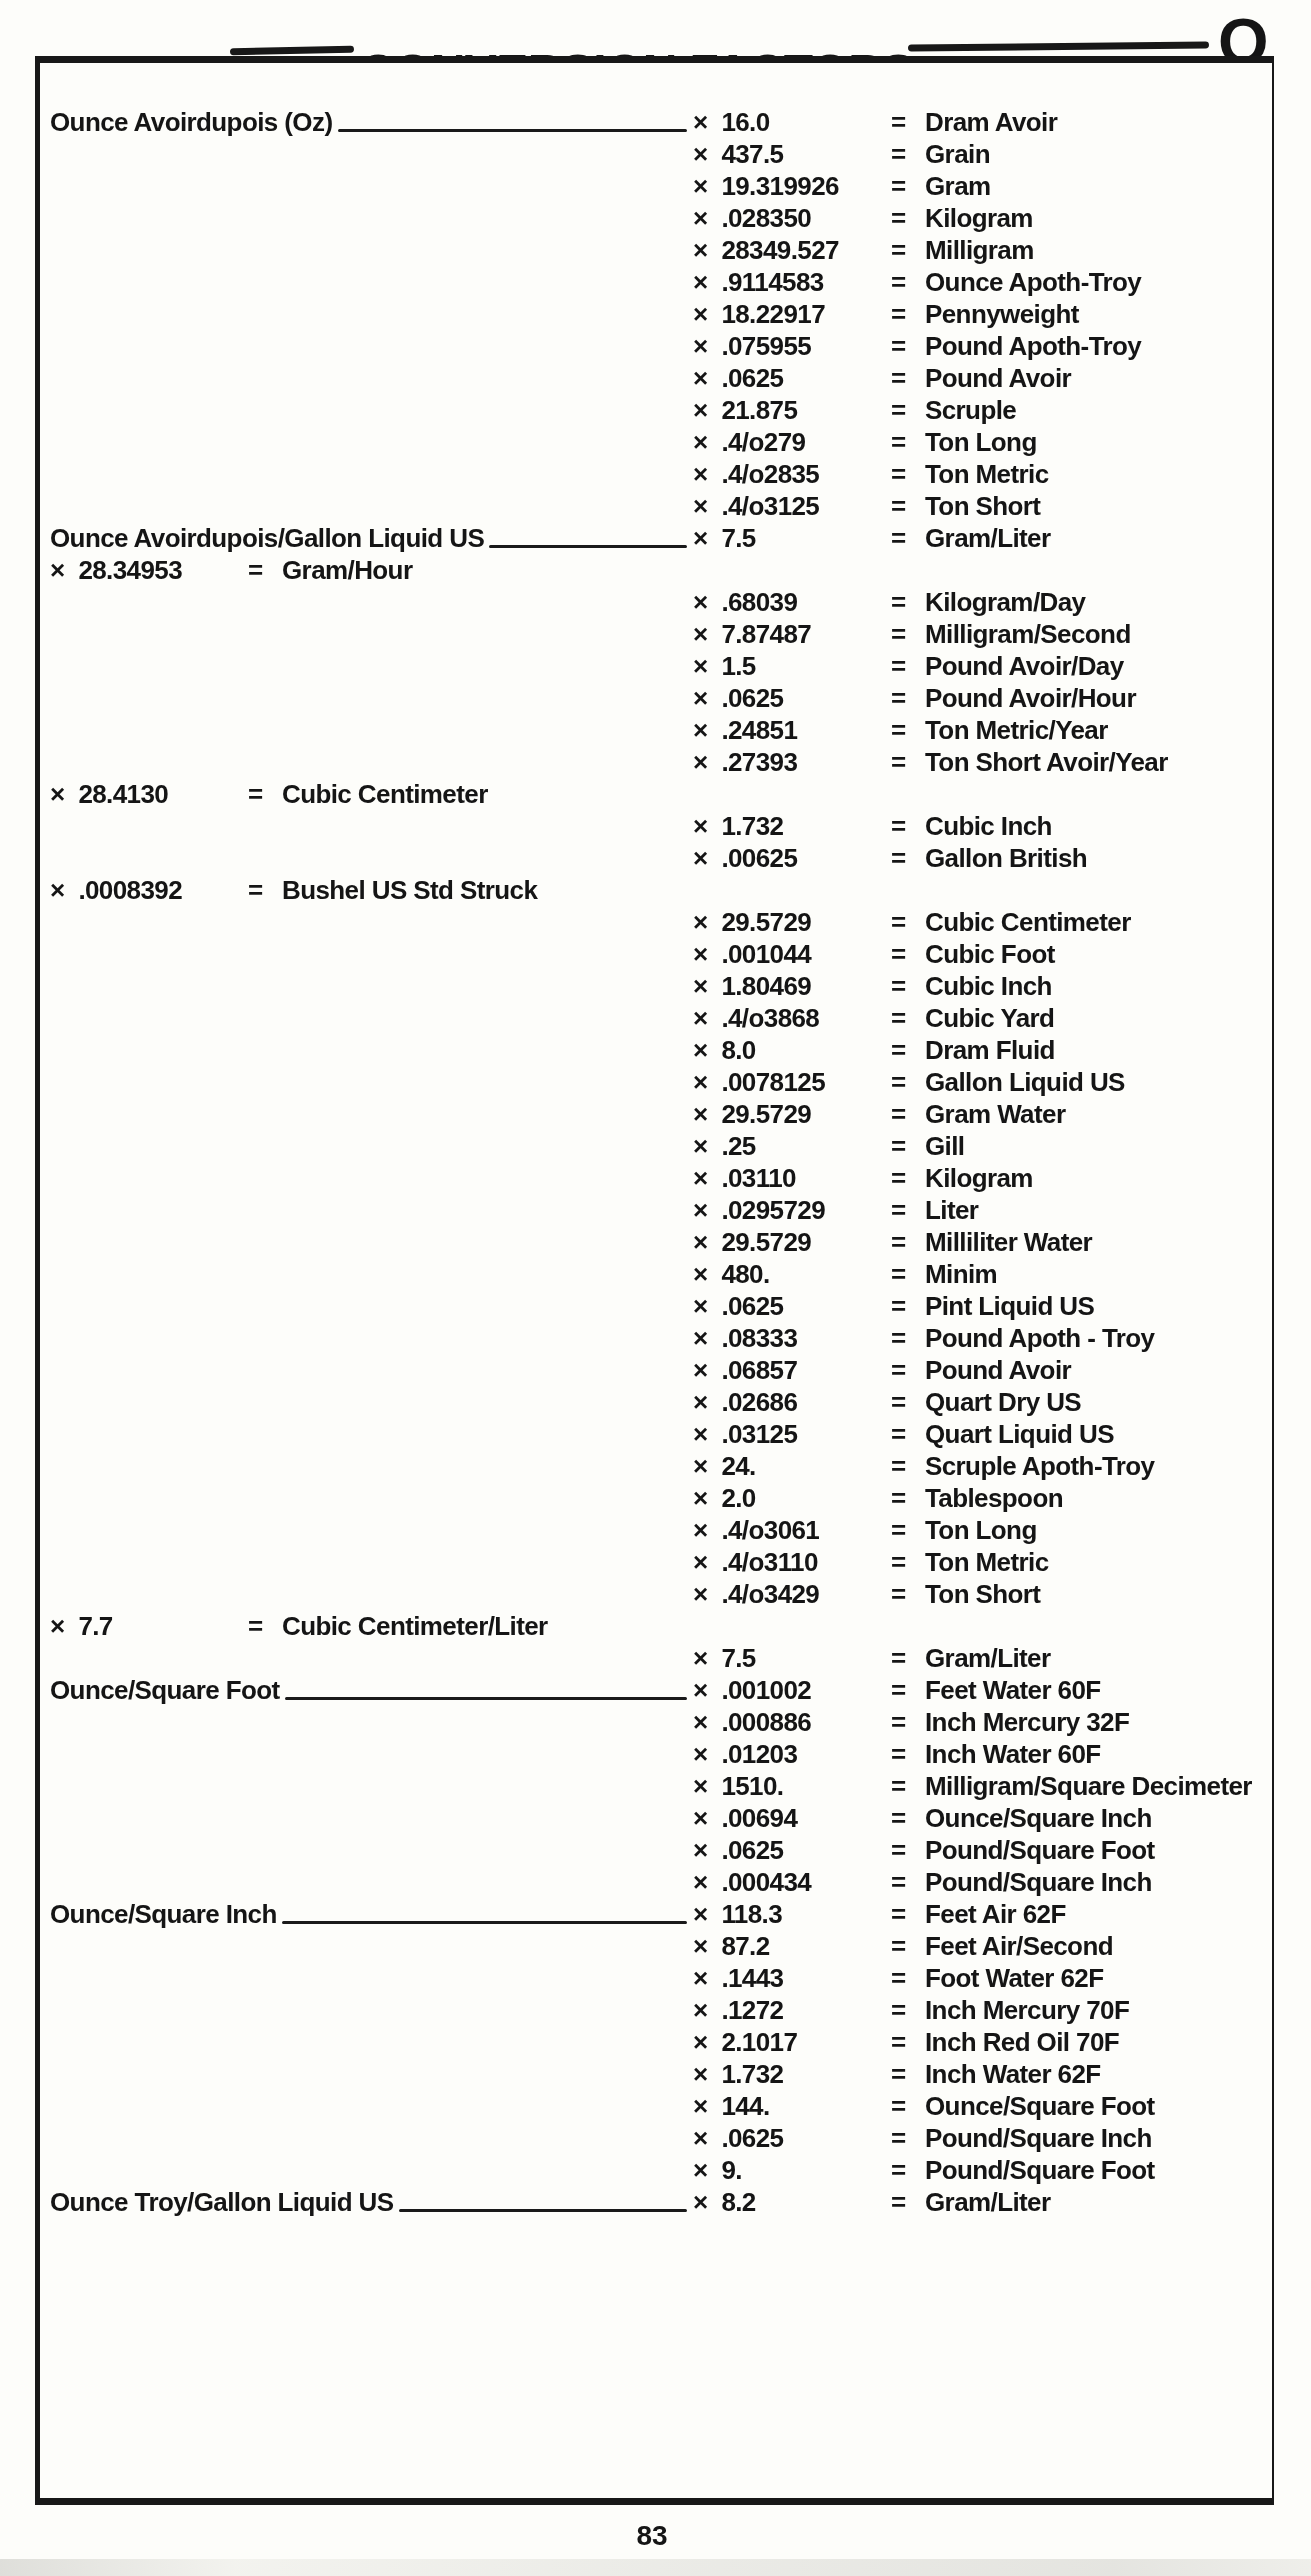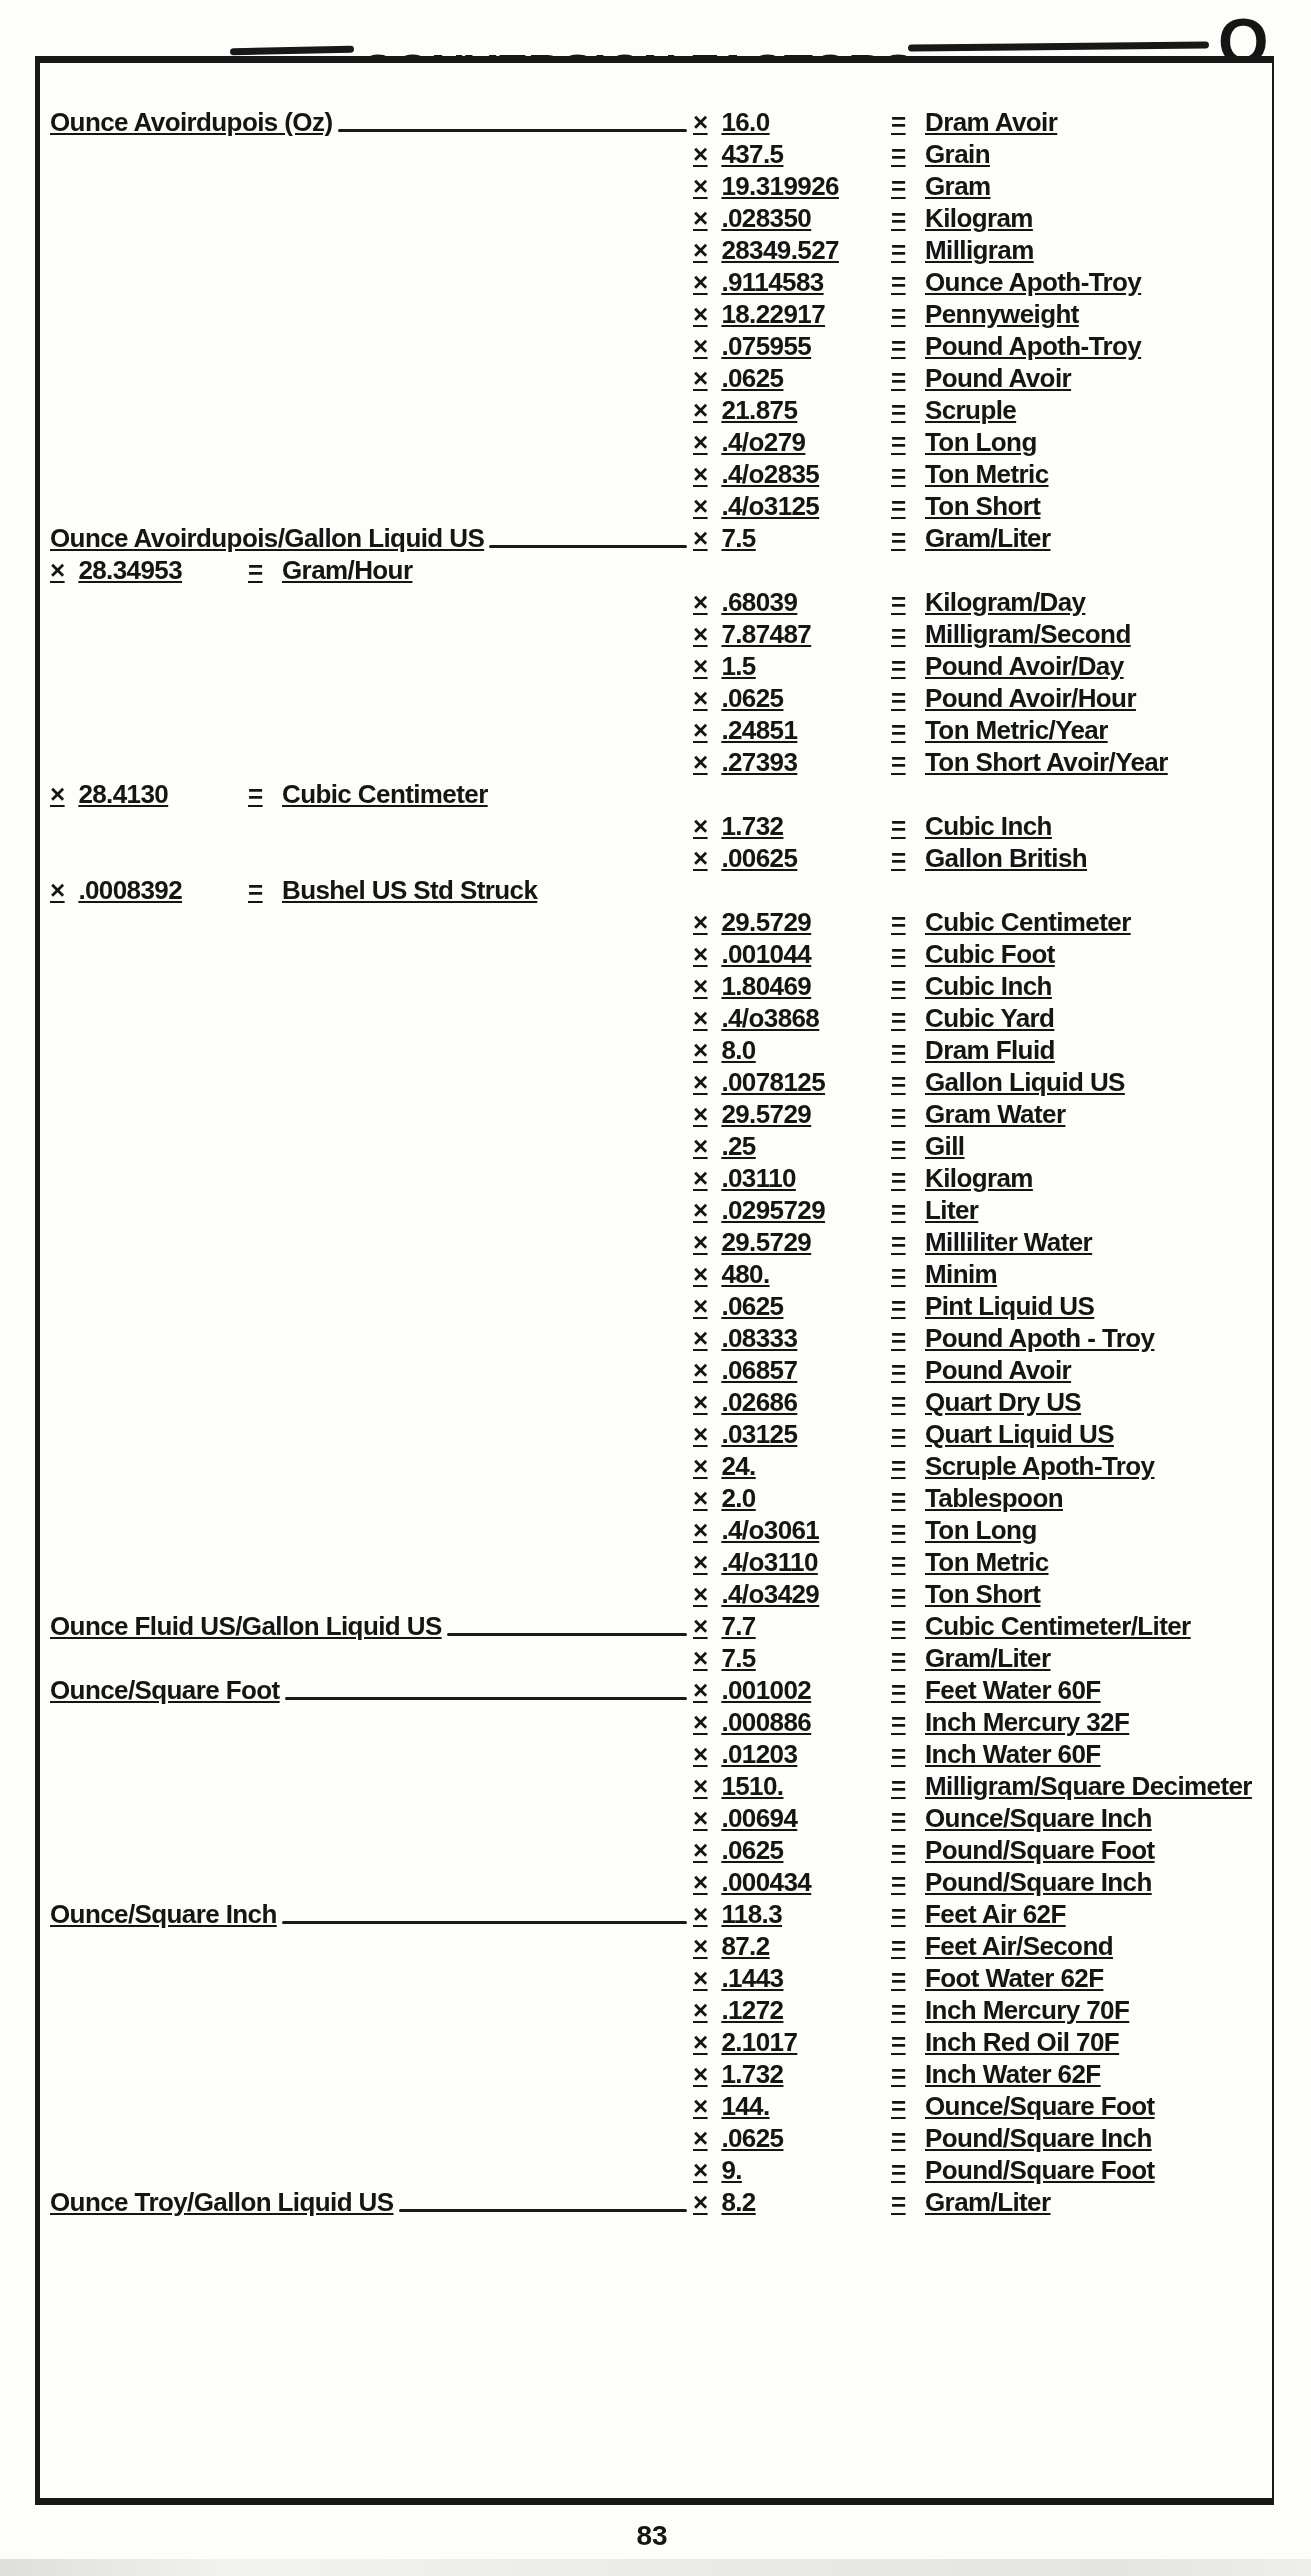--- a/index.html
+++ b/index.html
@@ -34,21 +34,21 @@
     box-sizing: border-box;
     border-top: 7.1px solid #181818;
     border-left: 5.8px solid #181818;
     border-right: 2.6px solid #181818;
     border-bottom: 7.1px solid #181818;
     background: #fdfdfa;
   }
 
   
   .rows {
-    position: absolute; left: 50px; top: 106px; width: 1210px; text-decoration: underline;
+    position: absolute; left: 50px; top: 106px; width: 1210px;
   }
   .row {
     display: flex; align-items: stretch;
     height: 32px; line-height: 32px;
     font-size: 26px; font-weight: 700; letter-spacing: -0.6px;
     white-space: nowrap;
   }
   .c-label { width: 643px; display: flex; min-width: 0; }
   .c-label .label-text { flex: none; }
   .c-label .leader {
@@ -725,24 +725,20 @@
     <span class="c-factor">
       <span class="mult">×</span>
       <span class="val">.4/o3429</span>
     </span>
     <span class="c-result">
       <span class="eq">=</span>
       <span class="unit">Ton Short</span>
     </span>
   </div>
     <div class="row">
-    <span class="c-label">
-      <span class="label-text">Ounce Fluid US/Gallon Liquid US</span>
-      <span class="leader"></span>
-    </span>
     <span class="c-factor">
       <span class="mult">×</span>
       <span class="val">7.7</span>
     </span>
     <span class="c-result">
       <span class="eq">=</span>
       <span class="unit">Cubic Centimeter/Liter</span>
     </span>
   </div>
     <div class="row">

